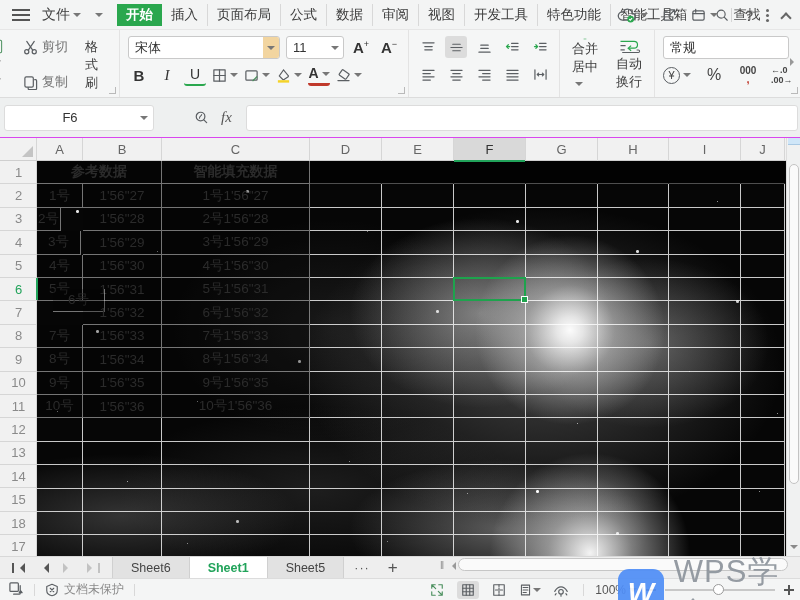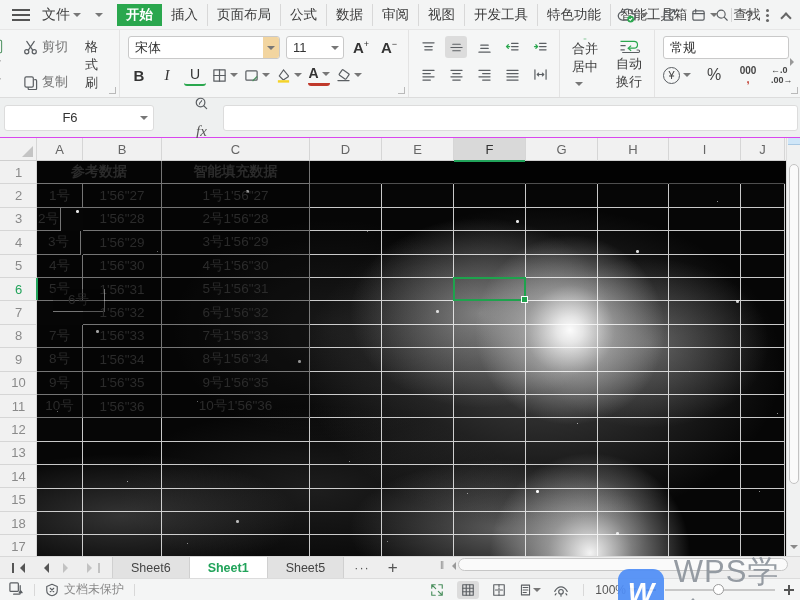--- a/index.html
+++ b/index.html
@@ -52,21 +52,21 @@
   .curr{width:17px;height:17px;border:1px solid #5b5f63;border-radius:50%;font-size:11px;display:flex;align-items:center;justify-content:center;color:#444;}
   .pct{font-size:16px;color:#444;}
   .thou{font-size:10px;font-weight:bold;color:#444;line-height:9px;text-align:center;}
   .thou .cm{color:#c0392b;font-size:11px;}
   .decs{display:flex;flex-direction:column;font-size:9px;font-weight:bold;color:#444;line-height:10px;cursor:pointer;}
   #tb-expand{position:absolute;right:2px;top:28px;}
   
   #fbar{position:absolute;left:0;top:98px;width:800px;height:40px;background:#eef0f0;display:flex;align-items:center;border-bottom:1px solid #d946ef;}
   #namebox{width:150px;height:26px;background:#fff;border:1px solid #dcdcdc;border-radius:3px;margin-left:4px;display:flex;align-items:center;}
   #namebox .nval{flex:1;text-align:center;font-size:13px;color:#333;}
-  #fx-icons{display:flex;align-items:center;gap:12px;margin:0 14px 0 40px;flex-direction:column;}
+  #fx-icons{display:flex;align-items:center;gap:12px;margin:0 14px 0 40px;}
   .fx-lab{font-style:italic;font-family:"Liberation Serif",serif;font-size:15px;color:#555;}
   #formula-input{flex:1;height:26px;background:#fff;border:1px solid #dcdcdc;border-radius:3px;margin-right:2px;font-size:13px;padding:0 6px;color:#333;outline:none;}
   
   #grid{position:absolute;left:0;top:138px;width:786px;height:418px;background:#0a0a0a;overflow:hidden;}
   #corner{position:absolute;left:0;top:0;width:37px;height:23px;background:#f1f1f1;border-right:1px solid #d6d6d6;border-bottom:1px solid #cfcfcf;cursor:pointer;}
   #corner::after{content:"";position:absolute;right:3px;bottom:3px;border-left:11px solid transparent;border-bottom:11px solid #c4c4c4;}
   #colhdr{position:absolute;left:37px;top:0;width:749px;height:23px;display:flex;background:#f1f1f1;border-bottom:1px solid #cfcfcf;}
   .ch{height:23px;display:flex;align-items:center;justify-content:center;font-size:13px;color:#666;border-right:1px solid #d6d6d6;cursor:pointer;position:relative;}
   .ch.sel{background:#d9d9d9;color:#333;}
   .ch.sel::after{content:"";position:absolute;left:0;right:0;bottom:-1px;height:2px;background:#21a35a;}

